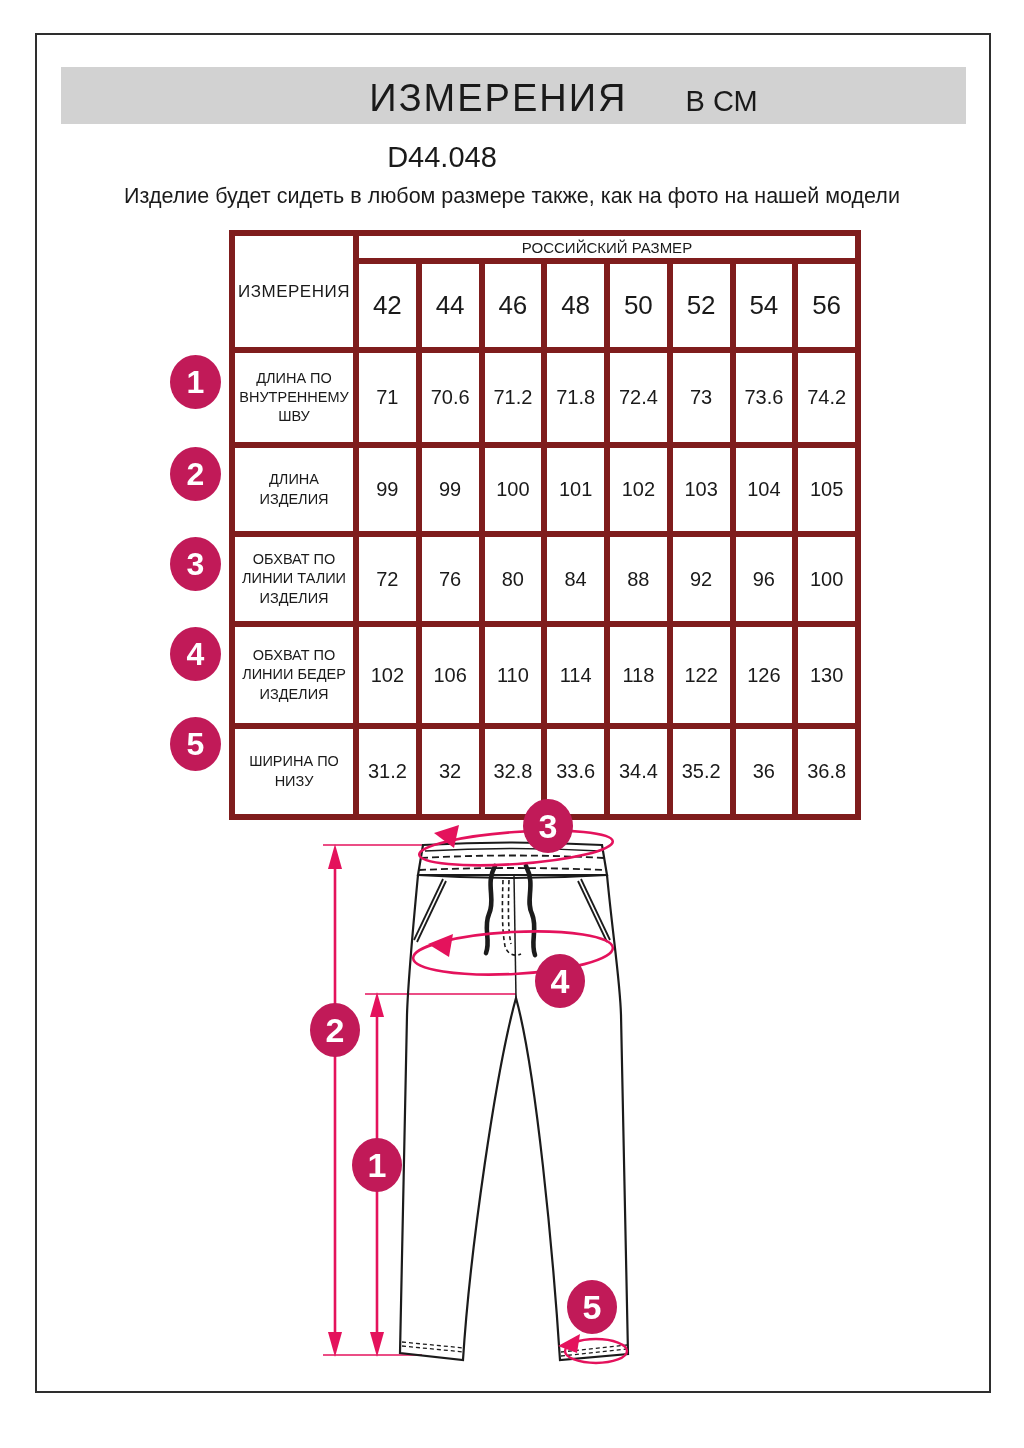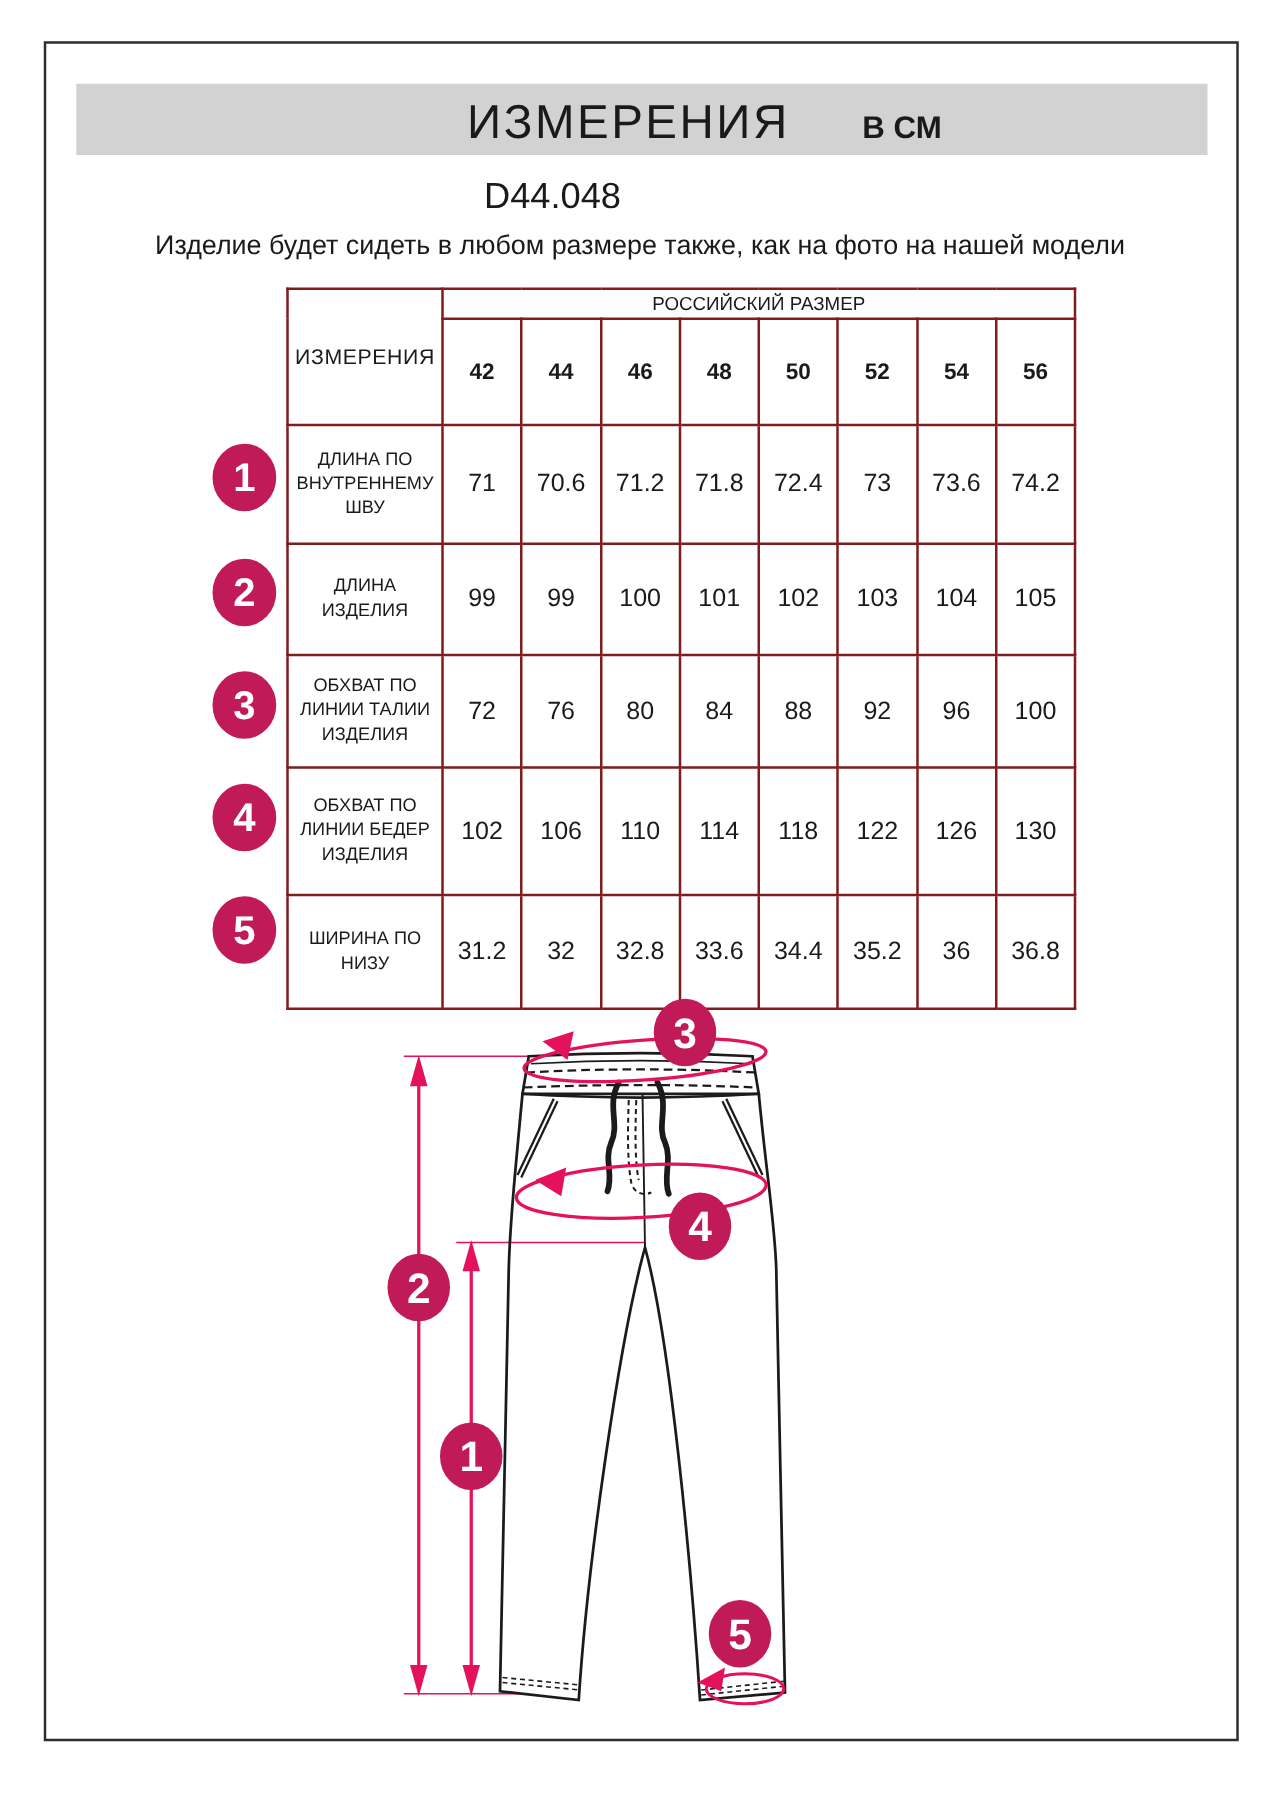--- a/index.html
+++ b/index.html
@@ -4,28 +4,28 @@
 <style>
   html,body{margin:0;padding:0;background:#ffffff;}
   .page{position:relative;width:1024px;height:1448px;background:#fff;overflow:hidden;
         font-family:"Liberation Sans",sans-serif;color:#1a1a1a;}
   .frame{position:absolute;left:35px;top:33px;width:952px;height:1356px;border:2px solid #2e2e2e;}
   .banner{position:absolute;left:61px;top:67px;width:905px;height:57px;background:#d2d2d2;
           display:flex;align-items:baseline;justify-content:center;gap:58px;
           box-sizing:border-box;padding-top:10px;padding-left:100px;}
   .banner .w1{font-size:38px;letter-spacing:2px;font-weight:500;}
   .banner .w2{font-size:38px;letter-spacing:1px;font-weight:bold;}
-  .banner .w3{font-size:25px;font-weight:700;}
+  .banner .w3{font-size:29px;font-weight:400;}
   .model{position:absolute;left:0;top:141px;width:884px;text-align:center;font-size:29px;}
   .subtitle{position:absolute;left:0;top:184px;width:1024px;text-align:center;font-size:21.5px;}
   table.size-table{position:absolute;left:229px;top:230px;width:632px;border-collapse:collapse;table-layout:fixed;}
-  table.size-table td{border:2px solid #7f1d1d;text-align:center;vertical-align:middle;padding:0;}
+  table.size-table td{border:6px solid #7f1d1d;text-align:center;vertical-align:middle;padding:0;}
   td.measure-head{font-size:17px;letter-spacing:0.5px;}
   td.size-group{font-size:15px;height:22px;}
-  td.size{font-size:18px;font-weight:bold;height:83px;}
+  td.size{font-size:26px;font-weight:normal;height:83px;}
   td.lbl{font-size:14.5px;line-height:1.32;padding:0 12px;border-radius:27px;}
   td.val{font-size:20px;}
   .row-badge{position:absolute;left:170px;width:51px;height:54px;border-radius:50%;
              background:#c11a58;color:#fff;font-weight:bold;font-size:32px;
              display:flex;align-items:center;justify-content:center;}
   .diagram{position:absolute;left:300px;top:780px;width:400px;height:620px;}
   .pants{stroke:#1b1b1b;fill:none;}
   .overlay{stroke:#e4125c;fill:none;}
   .ohead{fill:#e4125c;stroke:none;}
   .dbadge{fill:#c11a58;stroke:none;}

